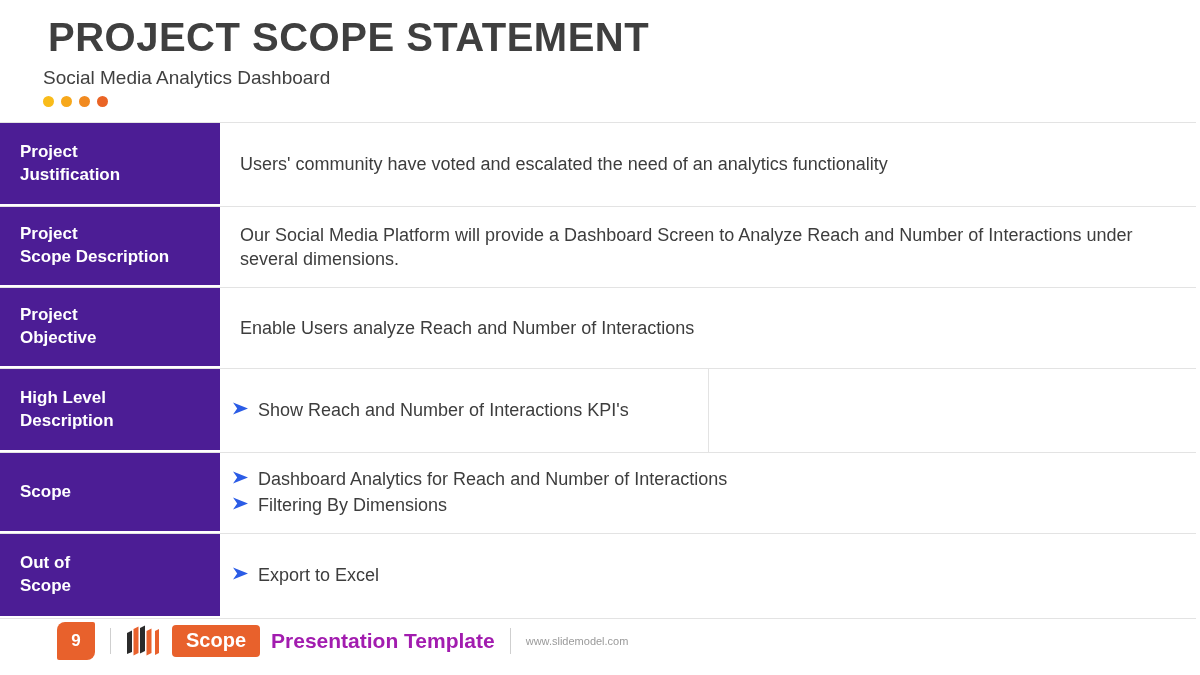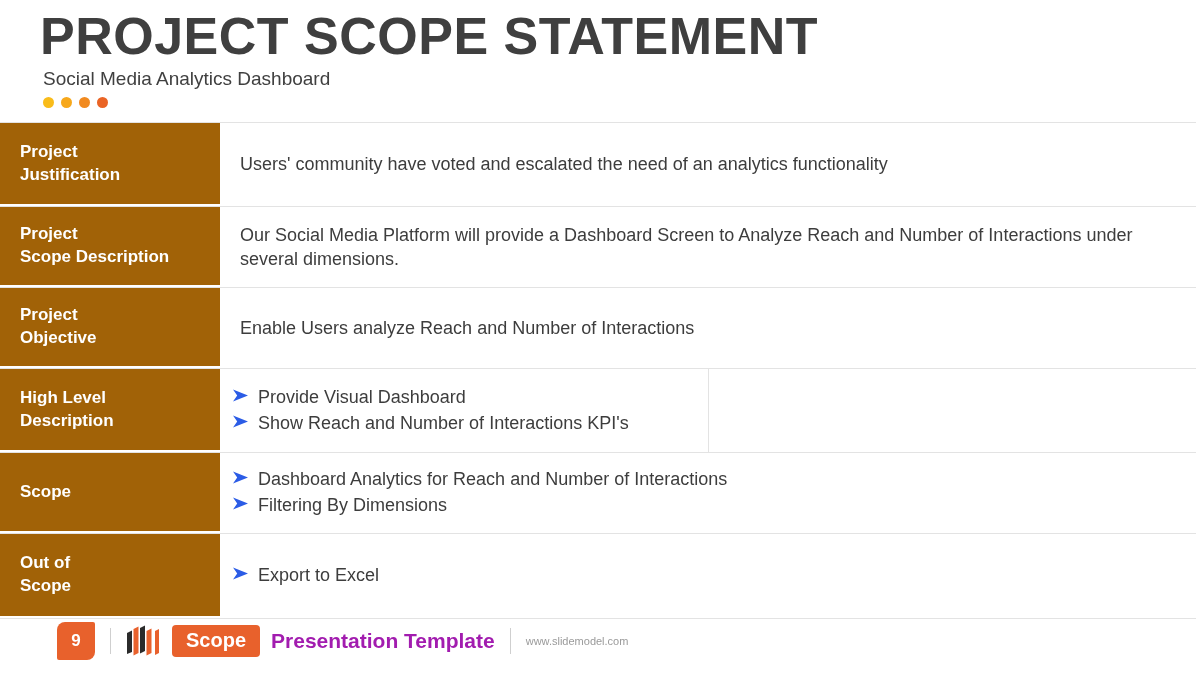--- a/index.html
+++ b/index.html
@@ -23,26 +23,26 @@
 
   
   .header {
     position: absolute;
     left: 40px;
     top: 8px;
     width: 1120px;
   }
   .slide-title {
     font-family: "Liberation Sans", sans-serif;
-    font-size: 52px;
+    font-size: 40px;
     font-weight: bold;
     letter-spacing: 0.5px;
     color: #3f3f3f;
     line-height: 1.08;
-    margin: 0;
+    margin: 8px;
     white-space: nowrap;
   }
   .slide-subtitle {
     font-family: "Liberation Sans", sans-serif;
     font-size: 19px;
     font-weight: normal;
     color: #404040;
     margin: 4px 0 0 3px;
     line-height: 1.2;
   }
@@ -69,21 +69,21 @@
   }
   .scope-row {
     display: flex;
     align-items: stretch;
     border-bottom: 1px solid #e3e3e3;
     min-height: 80px;
   }
   .label-cell {
     width: 220px;
     flex: 0 0 220px;
-    background: #a16207;
+    background: #4c1d95;
     color: #ffffff;
     font-size: 17px;
     font-weight: bold;
     line-height: 1.35;
     display: flex;
     flex-direction: column;
     justify-content: center;
     padding: 0 0 0 20px;
     box-sizing: border-box;
     border-bottom: 2px solid #ffffff;
@@ -256,28 +256,20 @@
       </div>
     </div>
 
     <div class="scope-row row-highlevel">
       <div class="label-cell">
         <span class="lbl-line">High Level</span>
         <span class="lbl-line">Description</span>
       </div>
       <div class="content-cell split-left">
         <ul class="bullet-list">
-          <li class="bullet-item">
-            <span class="bullet-arrow">
-              <svg width="17" height="13" viewBox="0 0 17 13">
-                  <path d="M1 0.6 L16 6.5 L1 12.4 L5.2 6.5 Z" fill="#2b5ce6"></path>
-                </svg>
-            </span>
-            <span class="bullet-text">Provide Visual Dashboard</span>
-          </li>
           <li class="bullet-item">
             <span class="bullet-arrow">
               <svg width="17" height="13" viewBox="0 0 17 13">
                   <path d="M1 0.6 L16 6.5 L1 12.4 L5.2 6.5 Z" fill="#2b5ce6"></path>
                 </svg>
             </span>
             <span class="bullet-text">Show Reach and Number of Interactions KPI's</span>
           </li>
         </ul>
       </div>

